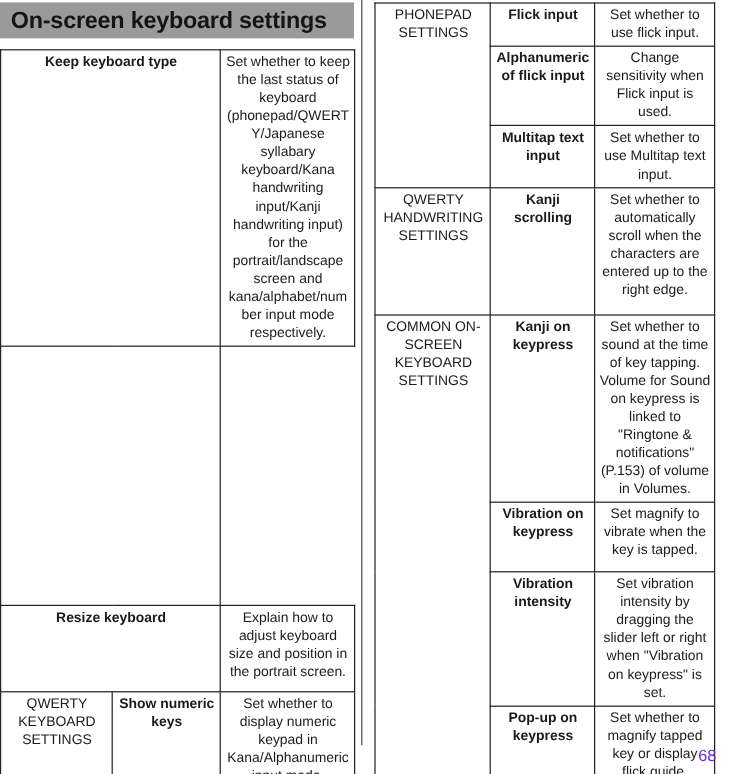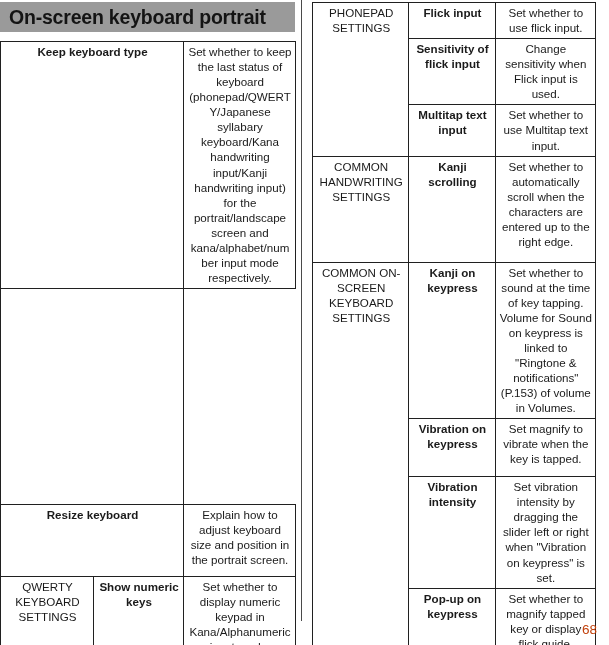--- a/index.html
+++ b/index.html
@@ -116,37 +116,37 @@
     font-size: 12.6px;
     font-weight: bold;
     text-decoration: underline;
     text-underline-offset: 3px;
     color: #141414;
     white-space: nowrap;
   }
   .footer-page {
     font-size: 13.5px;
     font-weight: normal;
-    color: #c2410c;
+    color: #6d28d9;
     margin-left: 14px;
     min-width: 22px;
     text-align: right;
   }
 </style>
 </head>
 <body>
 
 <div class="page">
 
   <div class="gutter-rule"></div>
 
   <div class="col-left">
 
     <div class="banner">
-      <span class="banner-title">On-screen keyboard portrait</span>
+      <span class="banner-title">On-screen keyboard settings</span>
     </div>
 
     <div class="tbl-left-wrap">
       <table class="spec">
         <colgroup>
           <col style="width:93px">
           <col style="width:90px">
           <col style="width:112px">
         </colgroup>
         <tbody>
@@ -181,29 +181,29 @@
           <col style="width:86px">
           <col style="width:100px">
         </colgroup>
         <tbody>
           <tr>
             <td class="cat" rowspan="3" style="height:45px;">PHONEPAD SETTINGS</td>
             <td class="item">Flick input</td>
             <td class="desc">Set whether to use flick input.</td>
           </tr>
           <tr>
-            <td class="item" style="height:53px;">Sensitivity of flick input</td>
+            <td class="item" style="height:53px;">Alphanumeric of flick input</td>
             <td class="desc">Change sensitivity when Flick input is used.</td>
           </tr>
           <tr>
             <td class="item" style="height:36px;">Multitap text input</td>
             <td class="desc">Set whether to use Multitap text input.</td>
           </tr>
           <tr>
-            <td class="cat" style="height:100px;">COMMON HANDWRITING SETTINGS</td>
+            <td class="cat" style="height:100px;">QWERTY HANDWRITING SETTINGS</td>
             <td class="item">Kanji scrolling</td>
             <td class="desc">Set whether to automatically scroll when the characters are entered up to the right edge.</td>
           </tr>
           <tr>
             <td class="cat" rowspan="4" style="height:174px;">COMMON ON-SCREEN KEYBOARD SETTINGS</td>
             <td class="item">Kanji on keypress</td>
             <td class="desc">Set whether to sound at the time of key tapping. Volume for Sound on keypress is linked to "Ringtone &amp; notifications" (P.153) of volume in Volumes.</td>
           </tr>
           <tr>
             <td class="item" style="height:52px;margin-top:16px;">Vibration on keypress</td>

